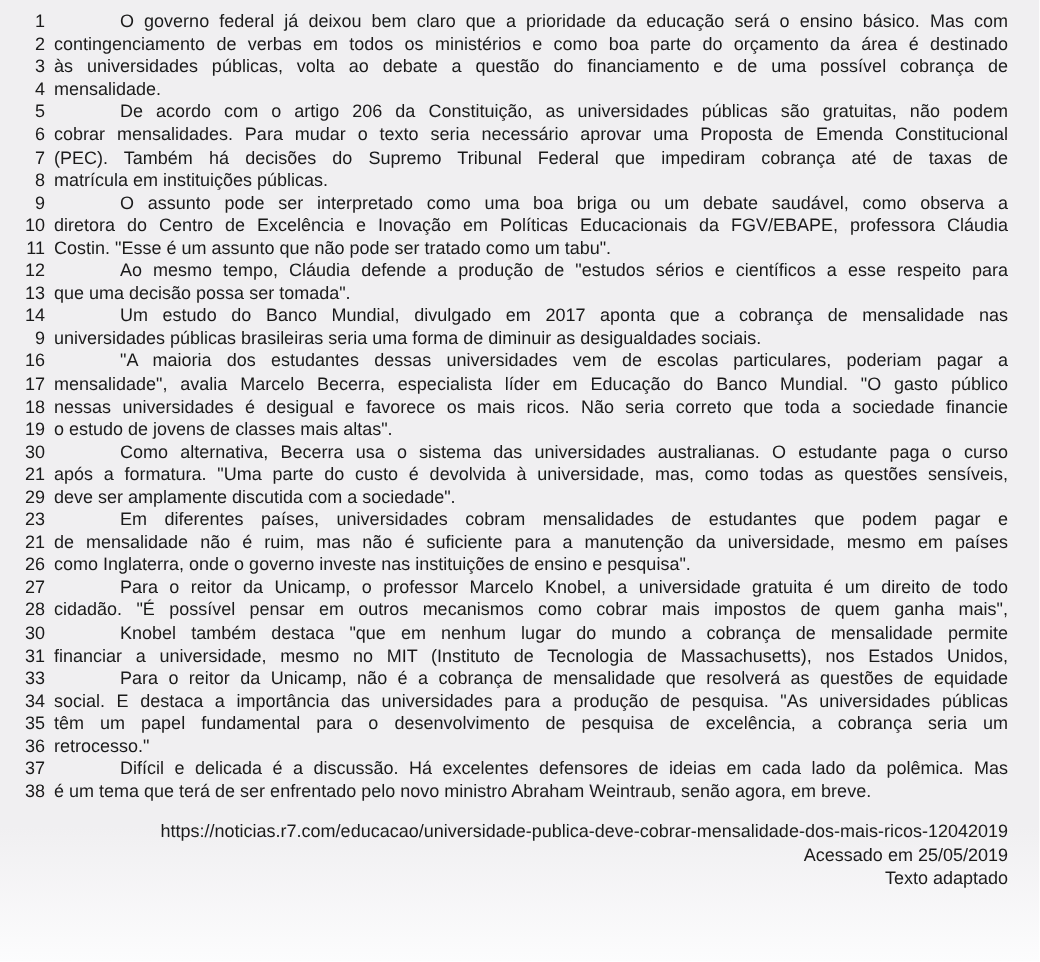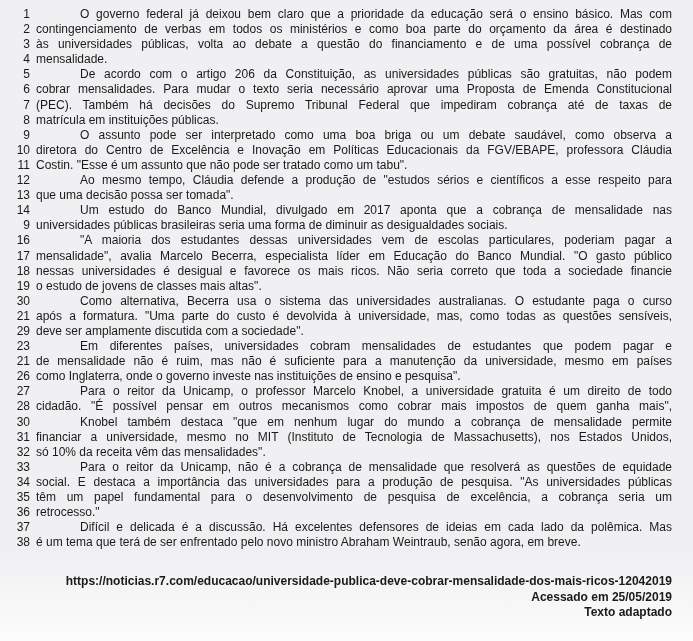--- a/index.html
+++ b/index.html
@@ -38,25 +38,24 @@
     text-align-last: justify;
   }
   .line-row.endline .line-text {
     text-align: right;
     text-align-last: left;
   }
   .line-row.indent .line-text {
     text-indent: 44px;
   }
   .footer {
-    margin-top: 24px;
+    margin-top: 12px;
     padding-right: 0;
     text-align: right;
     line-height: 15.5px;
-    font-weight: bold;
   }
   .footer div { white-space: nowrap; }
 </style>
 </head>
 <body>
 
 <div class="page">
 
   <div class="lines">
       <div class="line-row indent just">
@@ -167,24 +166,20 @@
       <div class="line-num">28</div>
       <div class="line-text">cidadão. "É possível pensar em outros mecanismos como cobrar mais impostos de quem ganha mais",</div>
     </div>
       <div class="line-row indent just">
       <div class="line-num">30</div>
       <div class="line-text">Knobel também destaca "que em nenhum lugar do mundo a cobrança de mensalidade permite</div>
     </div>
       <div class="line-row just">
       <div class="line-num">31</div>
       <div class="line-text">financiar a universidade, mesmo no MIT (Instituto de Tecnologia de Massachusetts), nos Estados Unidos,</div>
-    </div>
-      <div class="line-row endline">
-      <div class="line-num">32</div>
-      <div class="line-text">só 10% da receita vêm das mensalidades".</div>
     </div>
       <div class="line-row indent just">
       <div class="line-num">33</div>
       <div class="line-text">Para o reitor da Unicamp, não é a cobrança de mensalidade que resolverá as questões de equidade</div>
     </div>
       <div class="line-row just">
       <div class="line-num">34</div>
       <div class="line-text">social. E destaca a importância das universidades para a produção de pesquisa. "As universidades públicas</div>
     </div>
       <div class="line-row just">

